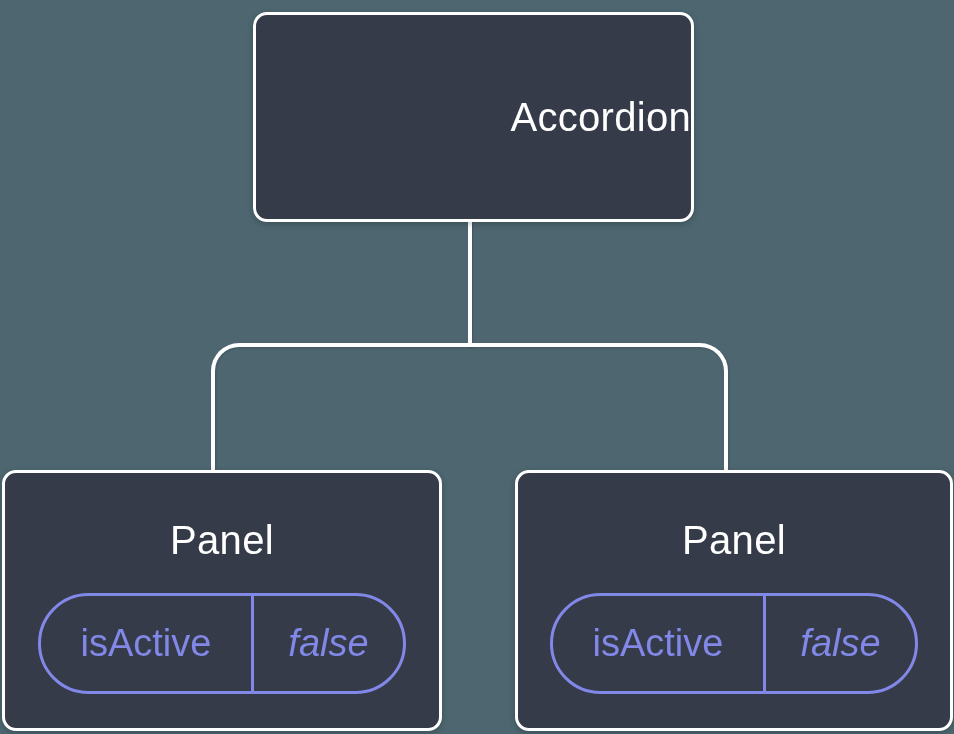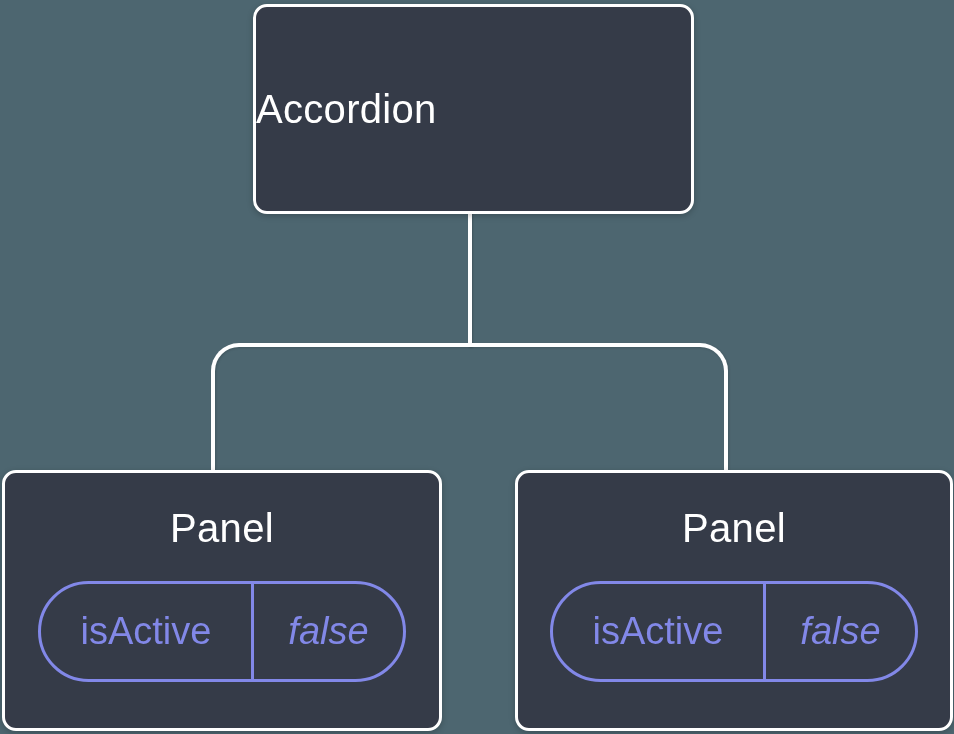--- a/index.html
+++ b/index.html
@@ -49,44 +49,44 @@
     z-index: 1;
     box-sizing: border-box;
     background: var(--node-fill, #353B48);
     border: 3.5px solid var(--node-border, #FFFFFF);
     border-radius: 14px;
     color: var(--node-text, #FFFFFF);
     box-shadow: 0 2px 6px rgba(0,0,0,0.22);
   }
   .node-root {
     left: 253px;
-    top: 4px;
+    top: 12px;
     width: 441px;
     height: 210px;
     display: flex;
     align-items: center;
-    justify-content: flex-start;
+    justify-content: flex-end;
   }
   .node-label {
     font-size: 40px;
     font-weight: 500;
     letter-spacing: 0.3px;
     line-height: 46px;
   }
   .node-panel {
     top: 470px;
     width: 440px;
     height: 261px;
     text-align: center;
   }
   .node-panel-left  { left: 2px; }
   .node-panel-right { left: 515px; width: 438px; }
   .node-panel .node-label {
     display: block;
-    margin-top: 32px;
+    margin-top: 44px;
   }
   .state-pill {
     margin: 30px auto 4px;
     width: 368px;
     height: 101px;
     box-sizing: border-box;
     border: 3px solid var(--state-accent, #8288E8);
     border-radius: 60px;
     display: flex;
     align-items: stretch;

